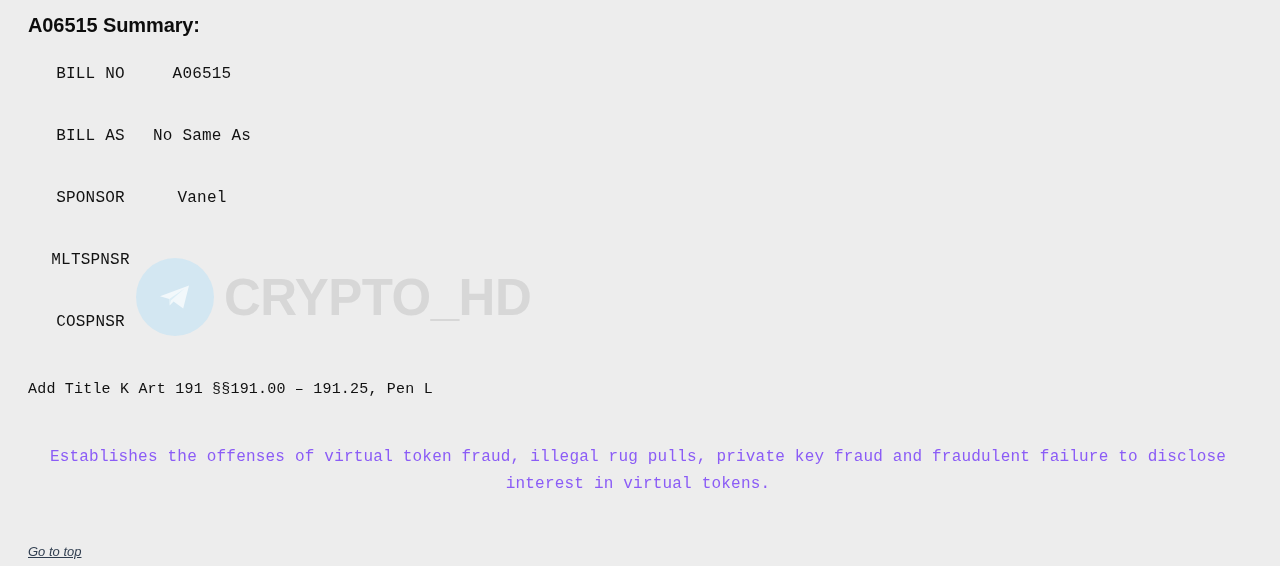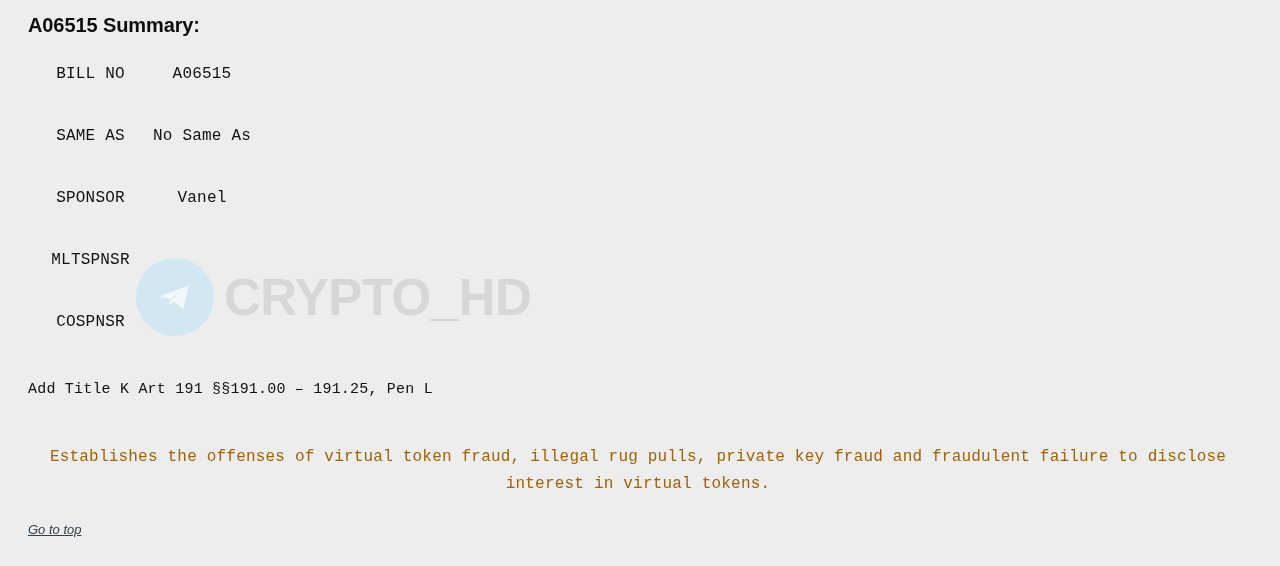--- a/index.html
+++ b/index.html
@@ -115,29 +115,29 @@
     line-height: 1;
   }
 
   #bill-description {
     position: absolute;
     left: 28px;
     top: 444px;
     width: 1220px;
     font-family: "Liberation Mono", "DejaVu Sans Mono", monospace;
     font-size: 16px;
-    color: #a16207;
+    color: #8b5cf6;
     letter-spacing: 0.2px;
     line-height: 27px;
   }
 
   #go-to-top-link {
     position: absolute;
     left: 28px;
-    top: 522px;
+    top: 544px;
     font-family: "Liberation Sans", sans-serif;
     font-size: 13px;
     font-style: italic;
     color: #2f3d4f;
     text-decoration: underline;
     cursor: pointer;
     white-space: nowrap;
   }
 </style>
 </head>
@@ -161,21 +161,21 @@
 
     <div id="page-title">A06515 Summary:</div>
 
     <table id="summary-table">
       <tbody>
         <tr>
           <td class="label">BILL NO</td>
           <td class="value">A06515</td>
         </tr>
         <tr>
-          <td class="label">SAME AS</td>
+          <td class="label">BILL AS</td>
           <td class="value">No Same As</td>
         </tr>
         <tr>
           <td class="label">SPONSOR</td>
           <td class="value">Vanel</td>
         </tr>
         <tr>
           <td class="label">MLTSPNSR</td>
           <td class="value"></td>
         </tr>

